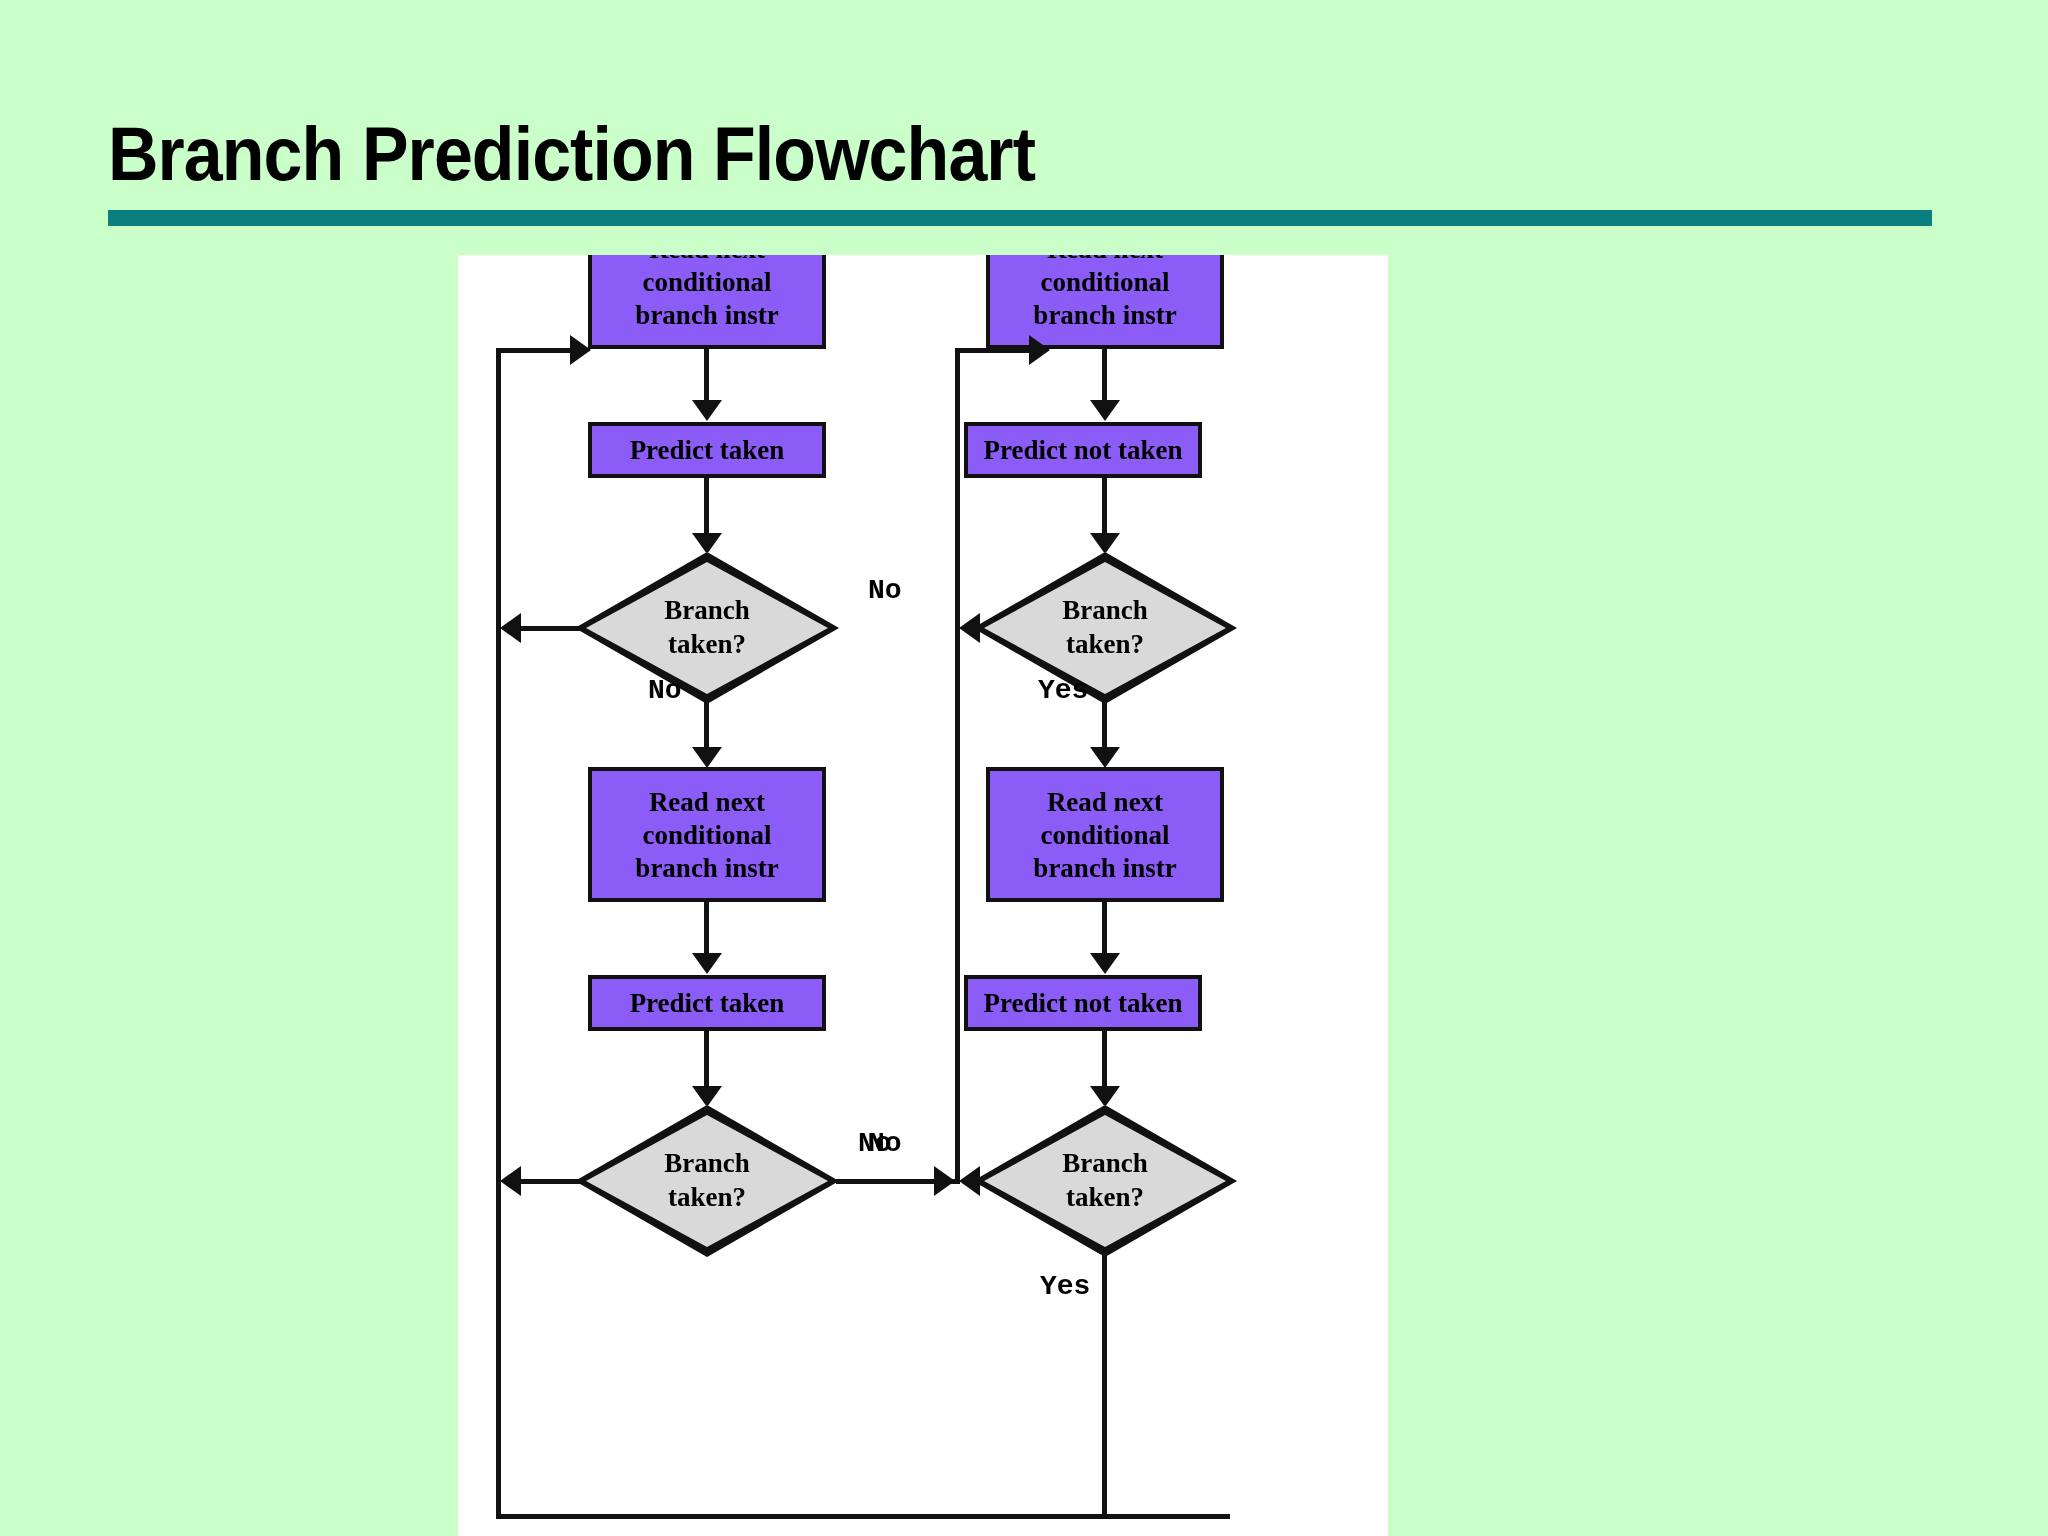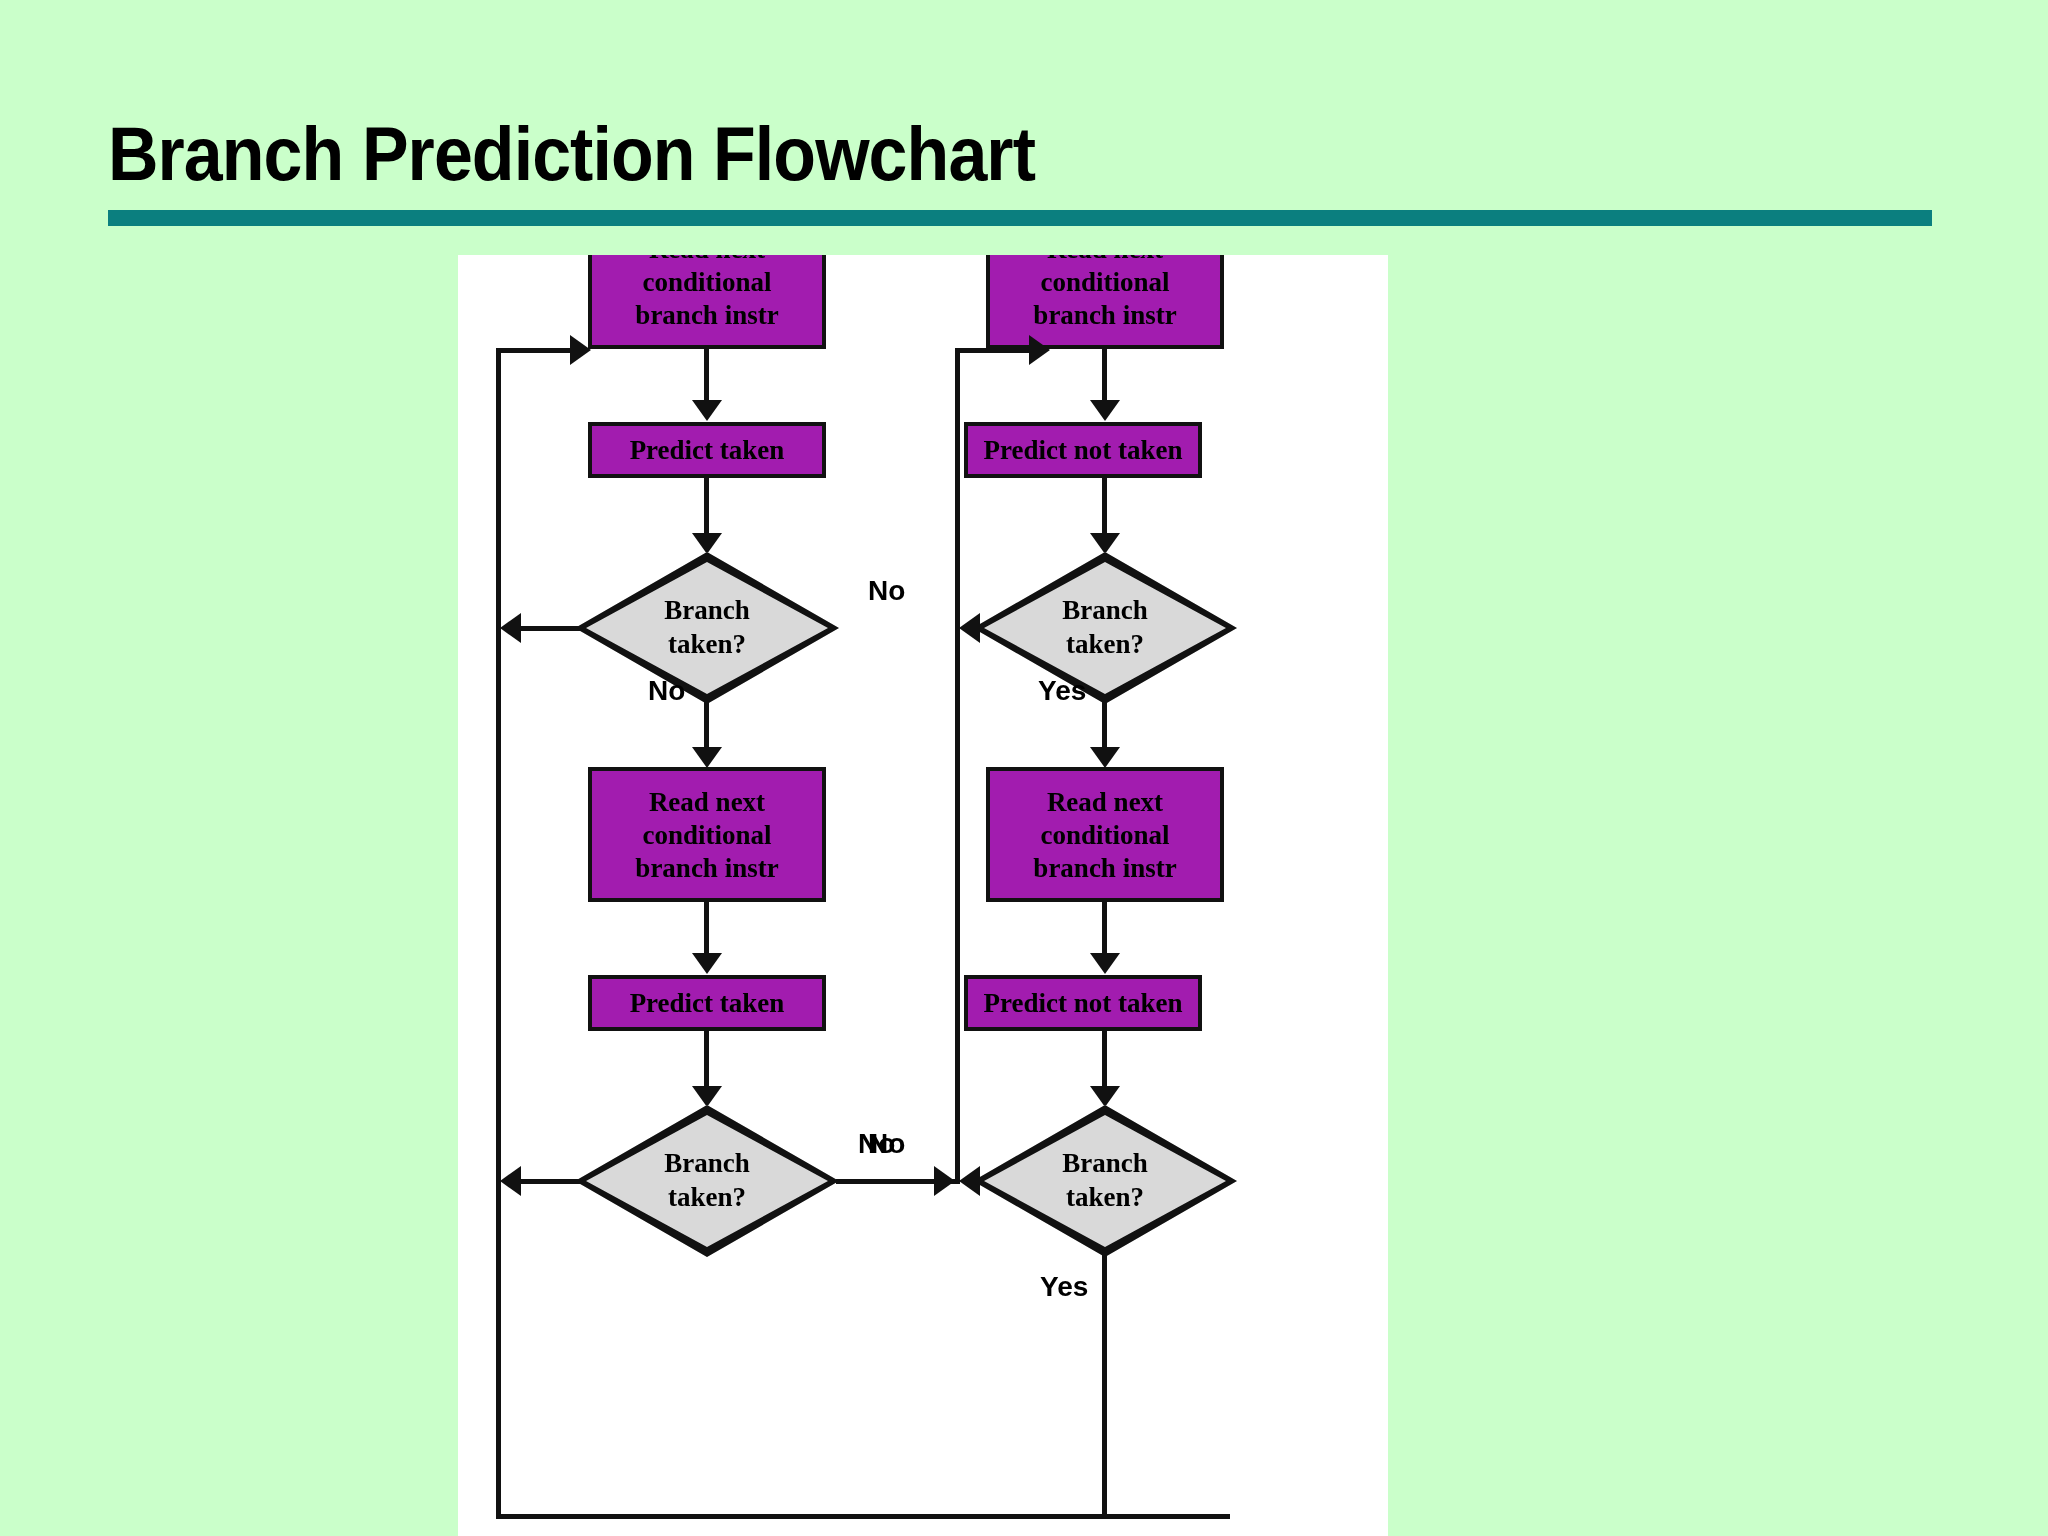--- a/index.html
+++ b/index.html
@@ -46,21 +46,21 @@
     left: 458px;
     top: 255px;
     width: 930px;
     height: 1281px;
     background: #ffffff;
     overflow: hidden;
   }
   .node {
     position: absolute;
     box-sizing: border-box;
-    background: #a21caf;
+    background: #8b5cf6;
     border: 4px solid #111111;
     color: #000000;
     font-family: "Liberation Serif", serif;
     font-weight: bold;
     display: flex;
     align-items: center;
     justify-content: center;
     text-align: center;
     line-height: 1.22;
     font-size: 27px;
@@ -108,21 +108,21 @@
     justify-content: center;
     font-family: "Liberation Serif", serif;
     font-weight: bold;
     font-size: 27px;
     line-height: 1.25;
     color: #000000;
     text-align: center;
   }
   .edge-label {
     position: absolute;
-    font-family: Liberation Sans, sans-serif;
+    font-family: Liberation Mono, monospace;
     font-weight: bold;
     font-size: 28px;
     color: #000000;
     white-space: nowrap;
   }
   .ln-v {
     position: absolute;
     width: 5px;
     background: #111111;
   }

